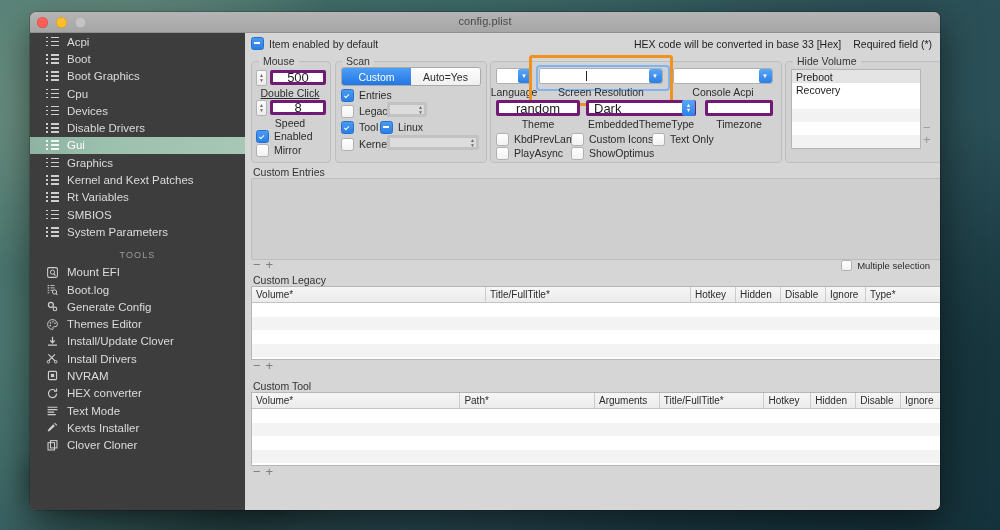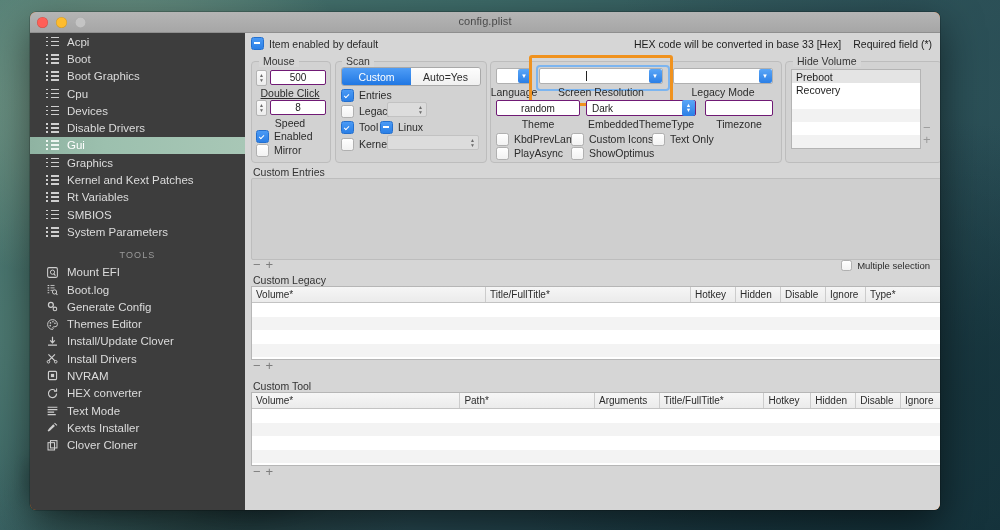--- a/index.html
+++ b/index.html
@@ -85,22 +85,22 @@
   .cb.mixed{background:linear-gradient(#4a9af5,#2b7fe6);border-color:#2470cf;}
   .cb.mixed:after{content:"";position:absolute;left:2px;top:4.3px;width:6px;height:1.8px;background:#fff;}
   .cbrow{display:flex;align-items:center;gap:5px;height:14px;cursor:default;}
   .panel{
     border:1px solid #bdbdbd;border-radius:4px;background:#d2d2d2;position:absolute;
   }
   .panel-lbl{
     position:absolute;font-size:10.5px;color:#343434;background:#d6d6d6;padding:0 4px;
   }
   .txtfield{
-    background:#fff;border:1px solid #701a75;border-radius:2px;height:15px;
-    display:flex;align-items:center;justify-content:center;font-size:10px;color:#1c1c1c;
+    background:#fff;border:3px solid #701a75;border-radius:2px;height:15px;
+    display:flex;align-items:center;justify-content:center;font-size:13px;color:#1c1c1c;
     box-sizing:border-box;
   }
   .stepper{
     width:11px;height:16px;border:1px solid #b4b4b4;border-radius:2px;
     background:linear-gradient(#fbfbfb,#ececec);display:flex;flex-direction:column;
     align-items:center;justify-content:center;box-sizing:border-box;
   }
   .stepper .ar{font-size:5px;line-height:5px;color:#6b6b6b;}
   .stepblue{
     width:13px;height:16px;border-radius:2px;background:linear-gradient(#5aa6f7,#2b7fe6);
@@ -481,21 +481,21 @@
         <span class="arrowbox">▼</span>
       </div>
       <div class="focusring" style="left:291px;top:32px;width:130px;height:22px;"></div>
       <div class="small-lbl" style="position:absolute;left:294px;top:53px;width:124px;">Screen Resolution</div>
       <div class="orangebox" style="left:284px;top:22px;width:138px;height:45px;"></div>
 
       <div class="combo" style="position:absolute;left:428px;top:35px;width:100px;">
         <span style="padding-left:3px;"></span>
         <span class="arrowbox">▼</span>
       </div>
-      <div class="small-lbl" style="position:absolute;left:428px;top:53px;width:100px;">Legacy Mode</div>
+      <div class="small-lbl" style="position:absolute;left:428px;top:53px;width:100px;">Console Acpi</div>
 
       <div class="txtfield" style="position:absolute;left:251px;top:67px;width:84px;height:16px;">random</div>
       <div class="small-lbl" style="position:absolute;left:251px;top:85px;width:84px;">Theme</div>
 
       <div style="position:absolute;left:341px;top:67px;display:flex;">
         <div class="txtfield" style="width:110px;height:16px;justify-content:flex-start;padding-left:5px;">Dark</div>
         <div class="stepblue" style="margin-left:-14px;">
           <span class="ar">▲</span>
           <span class="ar">▼</span>
         </div>

